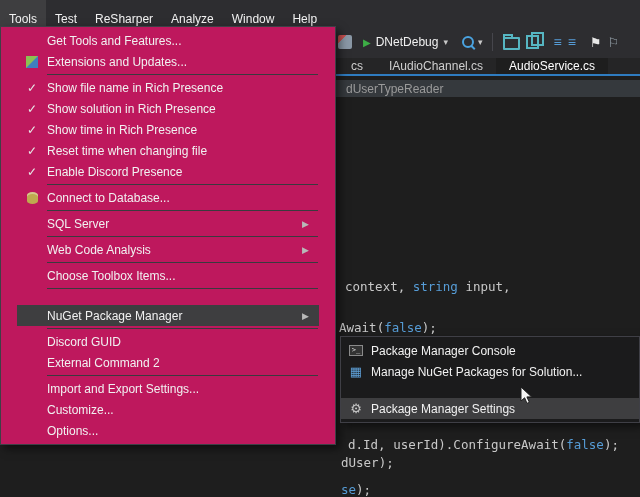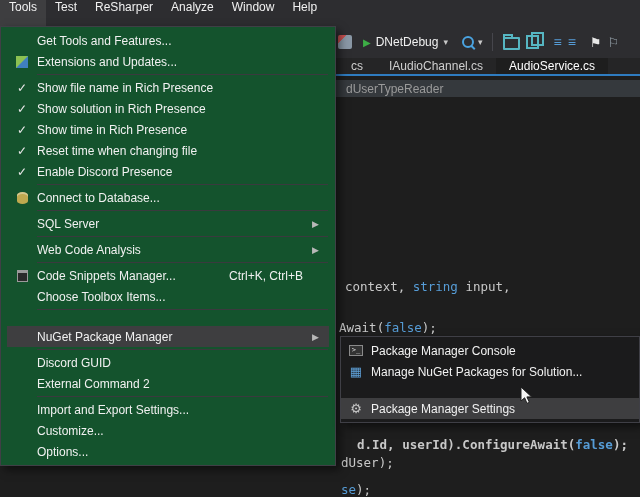--- a/index.html
+++ b/index.html
@@ -1,21 +1,21 @@
 <!DOCTYPE html>
 <html><head>
 <meta charset="utf-8">
 <style>
   html,body{margin:0;padding:0;background:#111;}
   .screen{position:relative;width:640px;height:497px;overflow:hidden;background:#1e1e1e;
           font-family:"Liberation Sans",sans-serif;font-size:12px;color:#f1f1f1;-webkit-font-smoothing:antialiased;}
 
   
   .menubar{position:absolute;top:0;left:0;right:0;height:26px;background:#2d2d30;display:flex;align-items:stretch;z-index:30;}
-  .mb-item{padding:0 9px;display:flex;align-items:flex-start;color:#f1f1f1;cursor:default;}
+  .mb-item{padding:0 9px;display:flex;align-items:flex-end;color:#f1f1f1;cursor:default;}
   .mb-item.active{background:#3e3e40;}
 
   
   .toolbar{position:absolute;top:26px;left:0;right:0;height:32px;background:#2d2d30;display:flex;align-items:center;z-index:2;padding-left:338px;box-sizing:border-box;}
   .tb-gap{width:8px;flex:0 0 auto;}
   .tb-sep{width:1px;height:18px;background:#46464c;margin:0 7px;flex:0 0 auto;}
   .tb-btn{display:flex;align-items:center;flex:0 0 auto;height:24px;padding:0 3px;}
   .g-play{color:#3dae46;font-size:10px;margin-right:5px;}
   .run-label{color:#f1f1f1;margin-right:5px;}
   .g-chev{color:#c8c8c8;font-size:9px;}
@@ -37,22 +37,22 @@
 
   
   .navbar{position:absolute;top:80px;left:0;right:0;height:17px;background:#35393d;display:flex;align-items:center;padding-left:346px;box-sizing:border-box;color:#9a9a9a;z-index:2;}
 
   
   .editor{position:absolute;top:97px;left:0;right:0;bottom:0;background:#1e1e1e;z-index:1;}
   .code-line{position:absolute;font-family:"DejaVu Sans Mono",monospace;font-size:12.5px;color:#c8c8c8;white-space:pre;}
   .kw{color:#569cd6;}
 
   
-  .menu{position:absolute;top:26px;left:0;width:336px;box-sizing:border-box;background:#14532d;border:1px solid #3f3f46;
-        box-shadow:4px 4px 8px rgba(0,0,0,.5);z-index:40;padding:3px 6px;}
+  .menu{position:absolute;top:26px;left:0;width:336px;box-sizing:border-box;background:#be185d;border:1px solid #3f3f46;
+        box-shadow:4px 4px 8px rgba(0,0,0,.5);z-index:40;padding:3px 16px;}
   .mi{height:21px;display:flex;align-items:center;position:relative;cursor:default;}
   .mi.hl{background:#3e3e40;margin-top:16px;}
   .gut{width:30px;flex:0 0 30px;display:flex;align-items:center;justify-content:center;}
   .lbl{flex:1;color:#f1f1f1;white-space:nowrap;overflow:hidden;}
   .sc{color:#f1f1f1;margin-right:26px;white-space:nowrap;}
   .arr{position:absolute;right:10px;color:#b8b8b8;font-size:9px;top:50%;transform:translateY(-50%);}
   .sep{height:1px;background:#3a3a3e;margin:2px 1px 2px 30px;}
   .check{color:#e6e6e6;font-size:12px;}
 
   
@@ -74,21 +74,21 @@
   .cursor{position:absolute;left:520px;top:386px;z-index:60;}
 </style>
 </head>
 <body>
 
 <div class="screen">
 
   <div class="editor">
     <div class="code-line" style="left:345px;top:182px;"><span>context, </span><span class="kw">string</span><span> input,</span></div>
     <div class="code-line" style="left:339px;top:223px;"><span>Await(</span><span class="kw">false</span><span>);</span></div>
-    <div class="code-line" style="left:357px;top:340px;font-weight:bold;"><span>d.Id, userId).ConfigureAwait(</span><span class="kw">false</span><span>);</span></div>
+    <div class="code-line" style="left:348px;top:340px;"><span>d.Id, userId).ConfigureAwait(</span><span class="kw">false</span><span>);</span></div>
     <div class="code-line" style="left:341px;top:358px;"><span>dUser);</span></div>
     <div class="code-line" style="left:341px;top:385px;"><span class="kw">se</span><span>);</span></div>
   </div>
 
   <div class="navbar">
     <span>dUserTypeReader</span>
   </div>
 
   <div class="tabstrip">
     <div class="tab">
@@ -215,27 +215,20 @@
       <span class="arr">▶</span>
     </div>
     <div class="sep"></div>
     <div class="mi">
       <span class="gut"></span>
       <span class="lbl">Web Code Analysis</span>
       <span class="arr">▶</span>
     </div>
     <div class="sep"></div>
     <div class="mi">
-      <span class="gut">
-          <span class="ic-snip"></span>
-        </span>
-      <span class="lbl">Code Snippets Manager...</span>
-      <span class="sc">Ctrl+K, Ctrl+B</span>
-    </div>
-    <div class="mi">
       <span class="gut"></span>
       <span class="lbl">Choose Toolbox Items...</span>
     </div>
     <div class="sep"></div>
     <div class="mi hl">
       <span class="gut"></span>
       <span class="lbl">NuGet Package Manager</span>
       <span class="arr">▶</span>
     </div>
     <div class="sep"></div>

